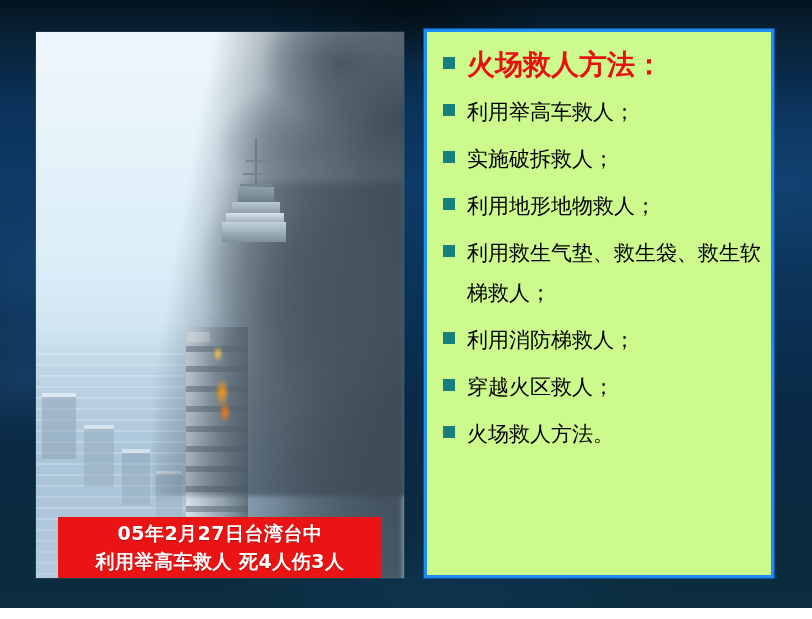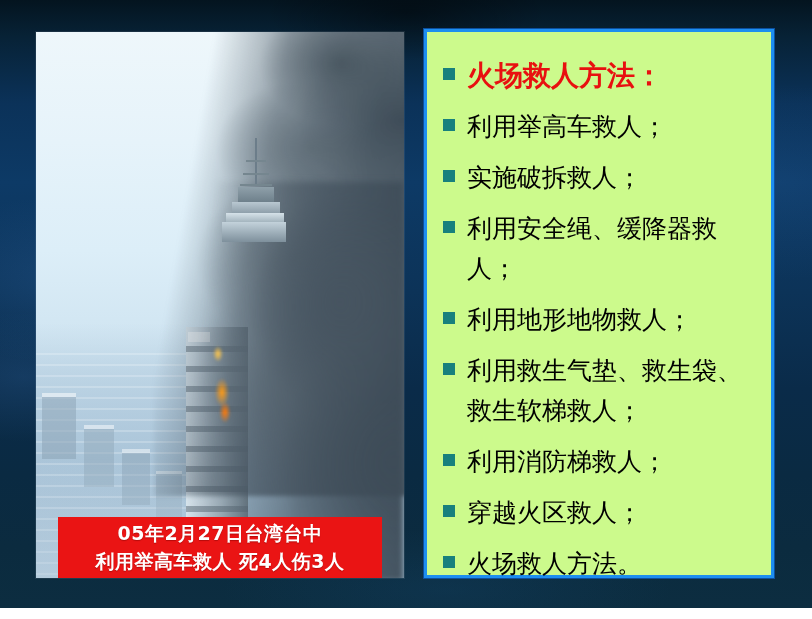--- a/index.html
+++ b/index.html
@@ -273,32 +273,32 @@
   }
 
   ul.bullets {
     list-style: none;
     margin: 0;
     padding: 0;
   }
   ul.bullets > li {
     display: flex;
     align-items: flex-start;
-    margin: 11px 0 7px 0;
+    margin: 0 0 7px 0;
   }
   .bullet-mark {
     flex: 0 0 auto;
     width: 12px;
     height: 12px;
     background: #17807d;
     margin: 12px 12px 0 8px;
   }
   .bullet-text {
     font-family: "DejaVu Sans", "Liberation Sans", sans-serif;
-    font-size: 25px;
+    font-size: 21px;
     line-height: 40px;
     color: #000000;
     letter-spacing: 0px;
     word-break: break-all;
   }
   li.heading .bullet-text {
     color: #e81010;
     font-weight: bold;
     font-size: 28px;
   }
@@ -356,24 +356,20 @@
         <li>
           <span class="bullet-mark"></span>
           <span class="bullet-text">利用举高车救人；</span>
         </li>
 
         <li>
           <span class="bullet-mark"></span>
           <span class="bullet-text">实施破拆救人；</span>
         </li>
 
-        <li>
-          <span class="bullet-mark"></span>
-          <span class="bullet-text">利用安全绳、缓降器救人；</span>
-        </li>
 
         <li>
           <span class="bullet-mark"></span>
           <span class="bullet-text">利用地形地物救人；</span>
         </li>
 
         <li>
           <span class="bullet-mark"></span>
           <span class="bullet-text">利用救生气垫、救生袋、救生软梯救人；</span>
         </li>

